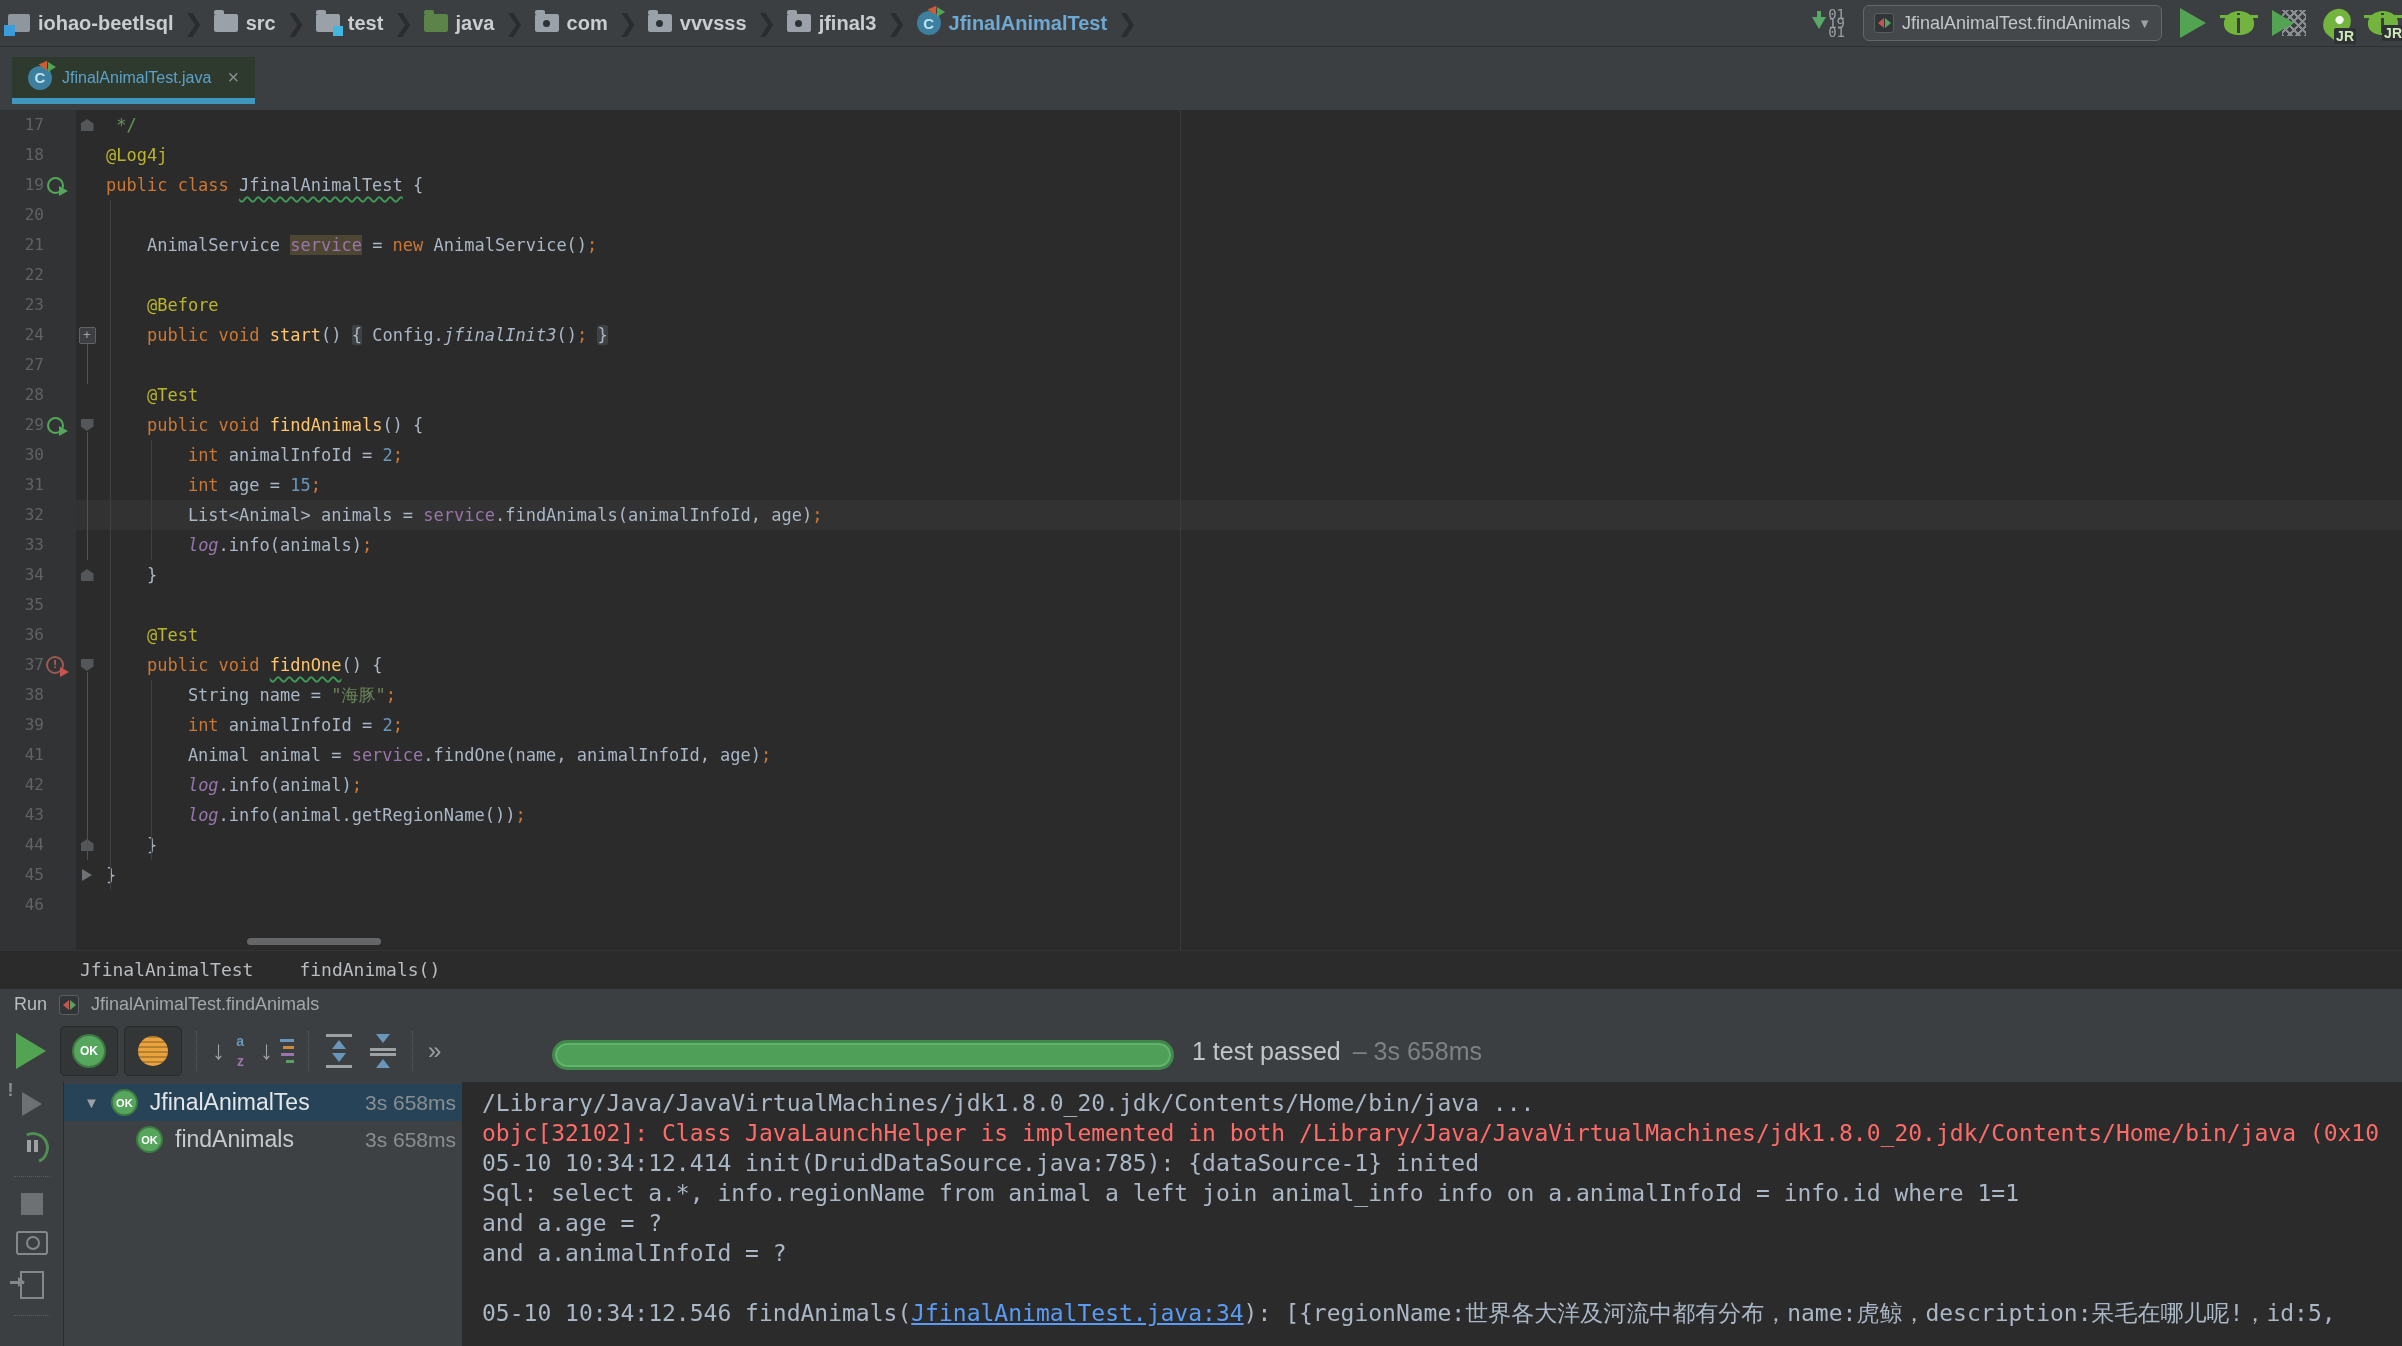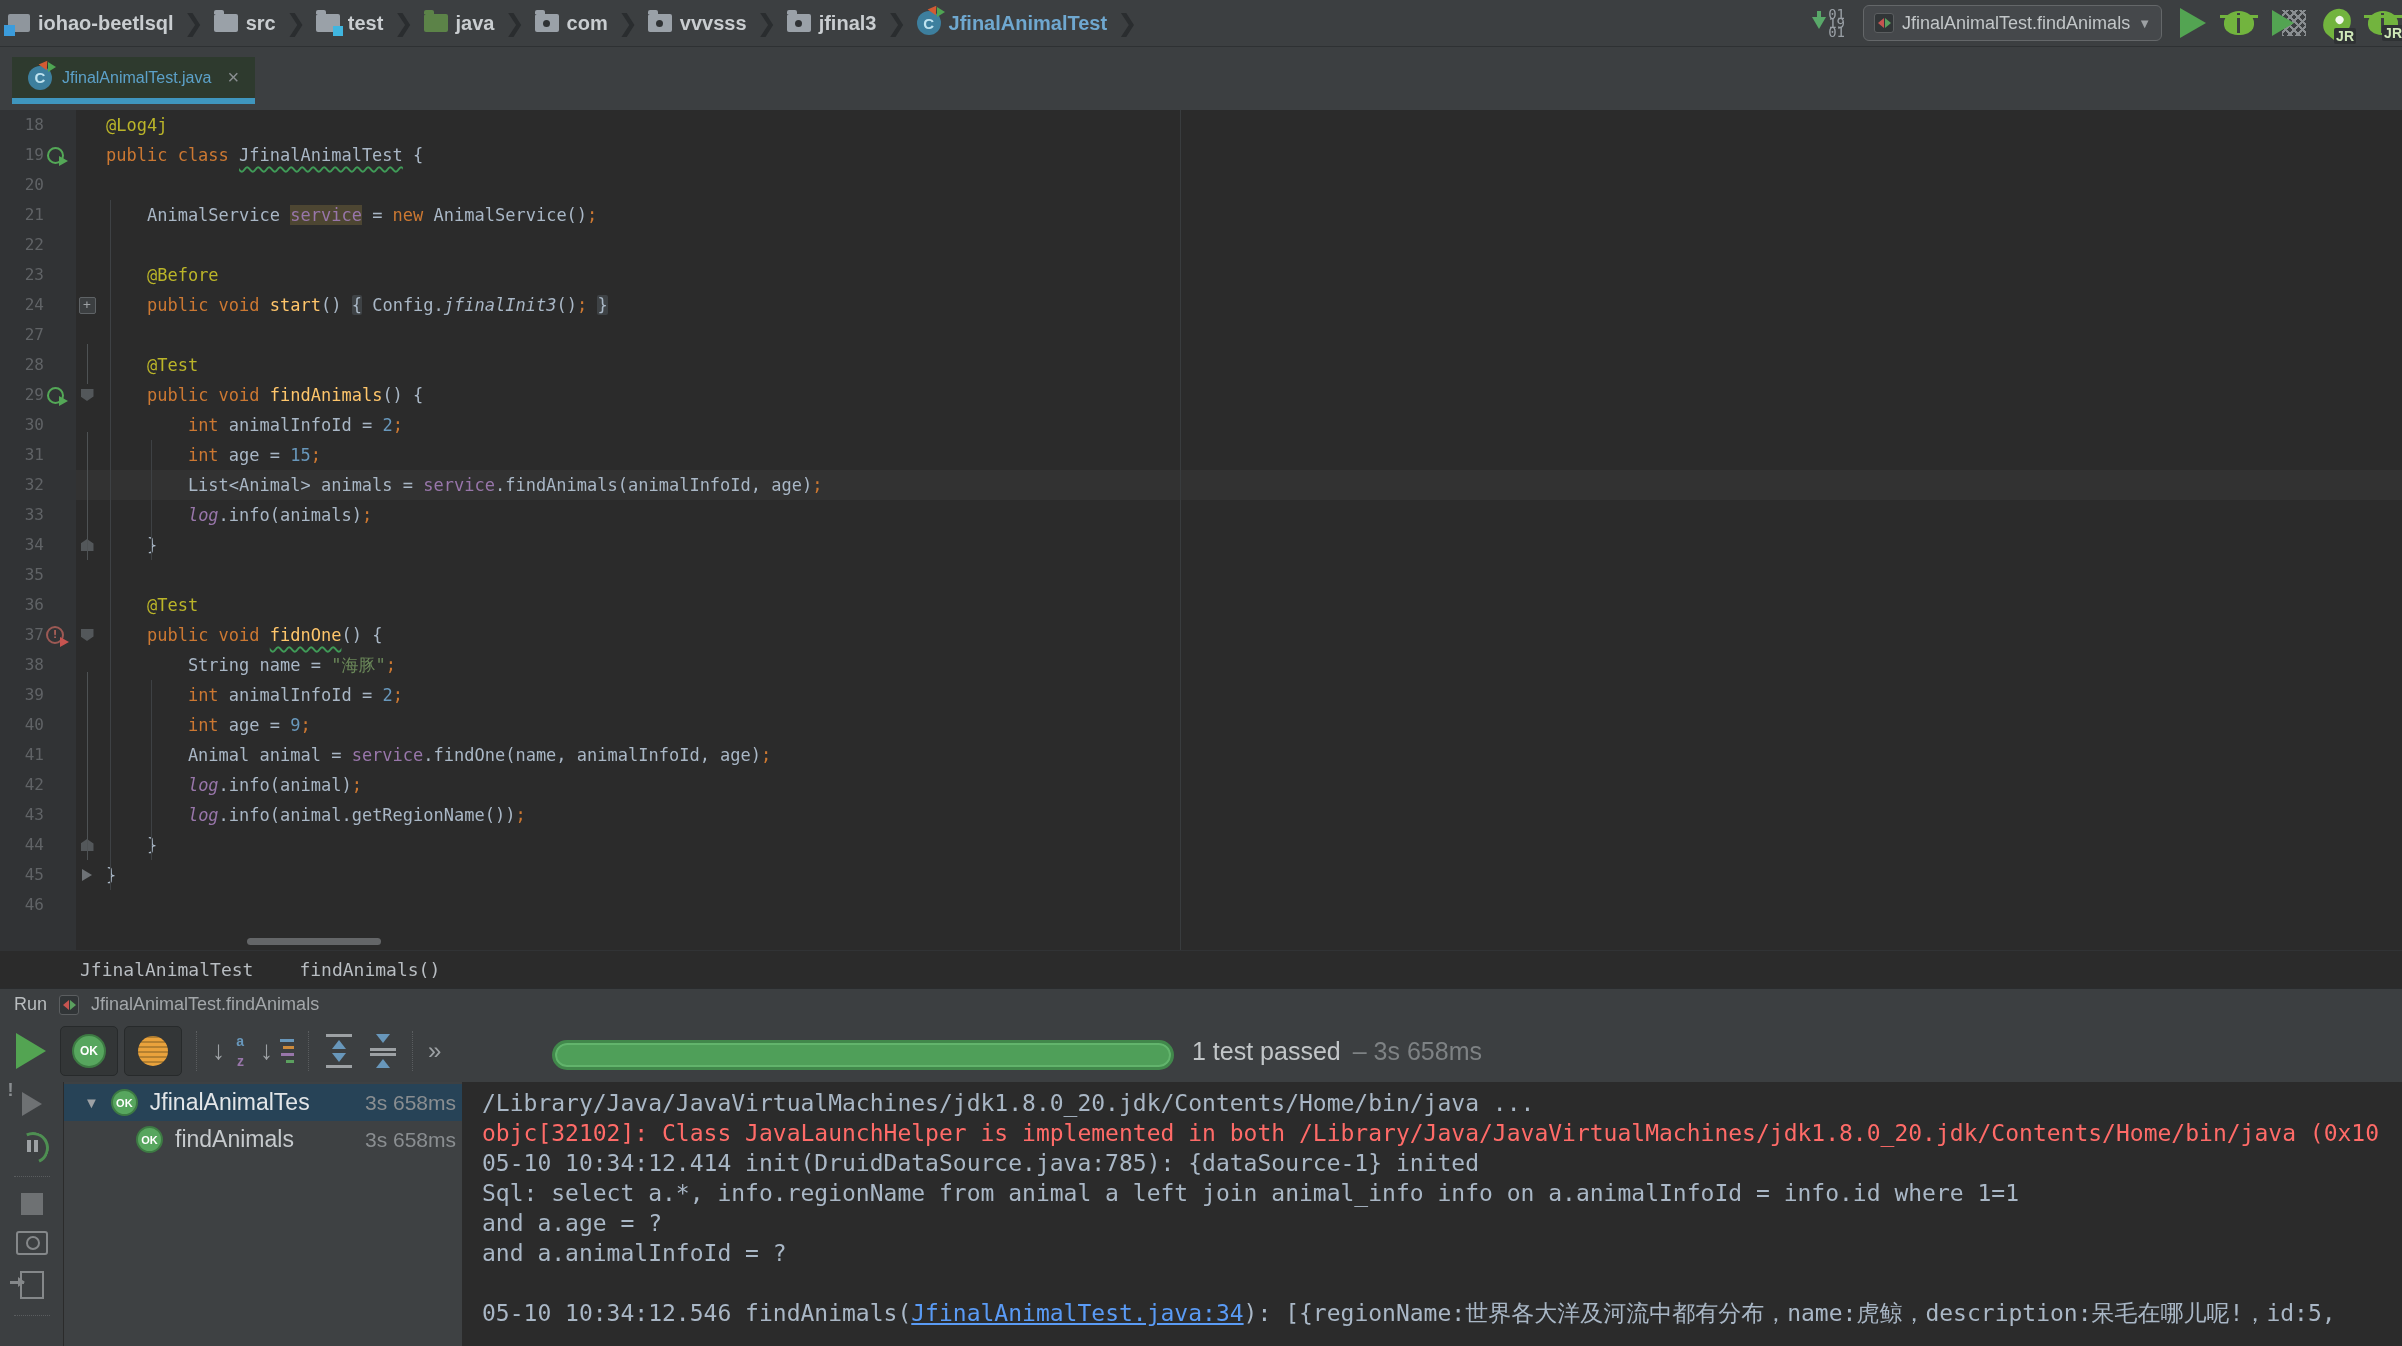--- a/index.html
+++ b/index.html
@@ -285,20 +285,29 @@
     <span class="ic-class">C<span class="runmark"></span><span class="runmark2"></span></span>
     <span class="title">JfinalAnimalTest.java</span>
     <span class="close">×</span>
   </div>
 </div>
 
 <div class="editor">
   <div class="gutterbg"></div>
   <div id="editor-lines">
       <div class="erow">
+        <span class="num">17</span>
+        <span class="runcell"></span>
+        <span class="vcscell"></span>
+        <span class="foldcell">
+          <span class="fold-pent-up"></span>
+        </span>
+        <span class="codetext"><span class="cmt"> */</span></span>
+      </div>
+      <div class="erow">
         <span class="num">18</span>
         <span class="runcell"></span>
         <span class="vcscell"></span>
         <span class="foldcell"></span>
         <span class="codetext"><span class="ann">@Log4j</span></span>
       </div>
       <div class="erow">
         <span class="num">19</span>
         <span class="runcell">
           <span class="run-pass"></span>
@@ -437,27 +446,20 @@
         <span class="vcscell"></span>
         <span class="foldcell"></span>
         <span class="codetext"><span class="pln">        String name = </span><span class="str">"海豚"</span><span class="semi">;</span></span>
       </div>
       <div class="erow">
         <span class="num">39</span>
         <span class="runcell"></span>
         <span class="vcscell"></span>
         <span class="foldcell"></span>
         <span class="codetext"><span class="pln">        </span><span class="kw">int</span><span class="pln"> animalInfoId = </span><span class="num2">2</span><span class="semi">;</span></span>
-      </div>
-      <div class="erow">
-        <span class="num">40</span>
-        <span class="runcell"></span>
-        <span class="vcscell"></span>
-        <span class="foldcell"></span>
-        <span class="codetext"><span class="pln">        </span><span class="kw">int</span><span class="pln"> age = </span><span class="num2">9</span><span class="semi">;</span></span>
       </div>
       <div class="erow">
         <span class="num">41</span>
         <span class="runcell"></span>
         <span class="vcscell"><span class="bar b"></span></span>
         <span class="foldcell"></span>
         <span class="codetext"><span class="pln">        Animal animal = </span><span class="fld">service</span><span class="pln">.findOne(name, animalInfoId, age)</span><span class="semi">;</span></span>
       </div>
       <div class="erow">
         <span class="num">42</span>

